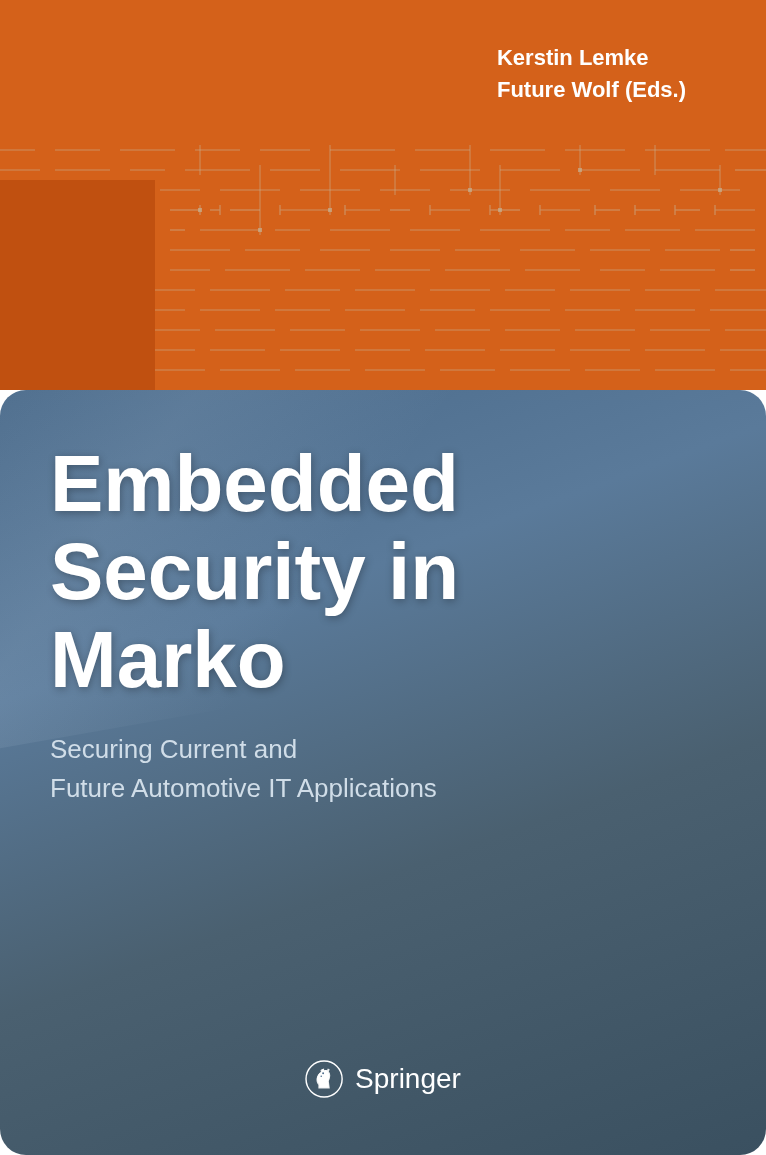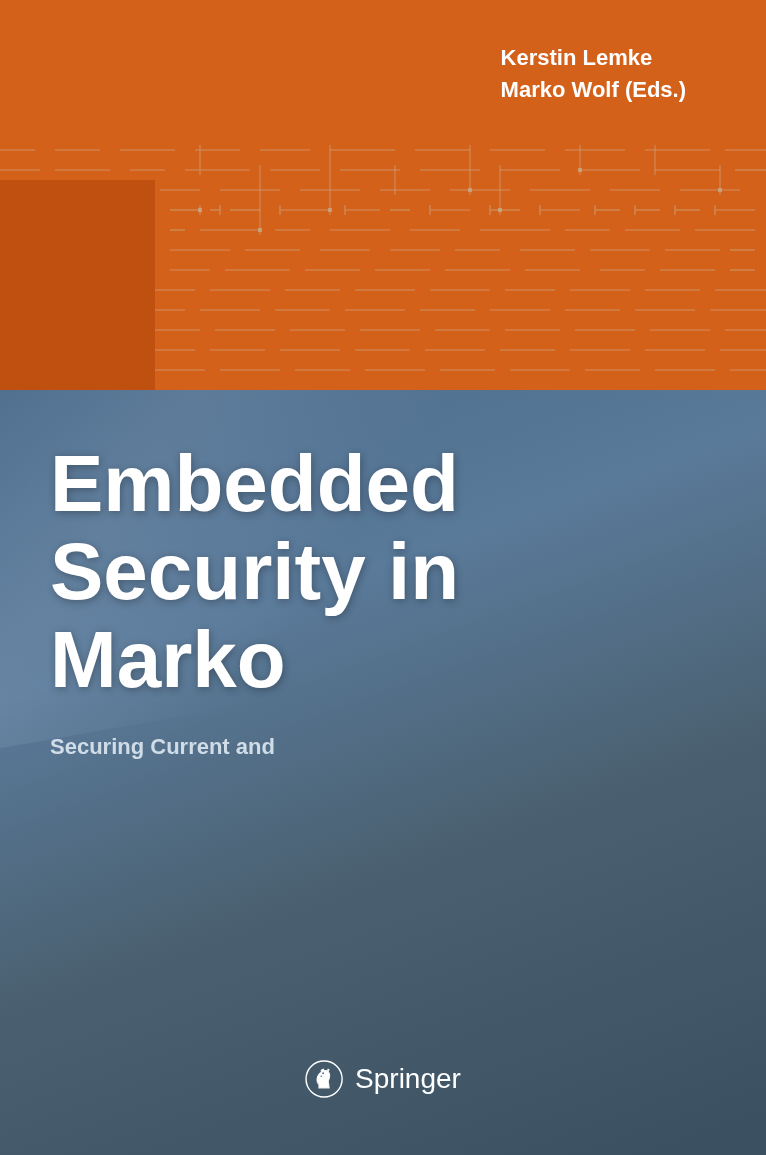--- a/index.html
+++ b/index.html
@@ -56,20 +56,21 @@
       color: #ffffff;
     }
 
     
     .bottom-section {
       background: linear-gradient(160deg, #4a6a8a 0%, #5a7a9a 30%, #4a6070 60%, #3a5060 100%);
       width: 100%;
       flex: 1;
       position: relative;
       overflow: hidden;
+      border-radius: 26px;
     }
 
     
     .light-sweep {
       position: absolute;
       top: -80px;
       left: -100px;
       width: 600px;
       height: 400px;
       background: linear-gradient(135deg, transparent 0%, rgba(180,200,220,0.15) 40%, transparent 70%);
@@ -89,25 +90,24 @@
       line-height: 1.1;
       z-index: 3;
       text-shadow: 1px 2px 8px rgba(0,0,0,0.3);
     }
 
     .subtitle {
       position: absolute;
       top: 340px;
       left: 50px;
       color: #d0dde8;
-      font-size: 22px;
+      font-size: 26px;
       font-family: Arial, Helvetica, sans-serif;
       line-height: 1.5;
       z-index: 3;
-      font-weight: bold;
     }
 
     
     .publisher-block {
       position: absolute;
       bottom: 55px;
       left: 50%;
       transform: translateX(-50%);
       display: flex;
       align-items: center;
@@ -319,37 +319,38 @@
         <rect x="468" y="188" width="4" height="4"></rect>
         <rect x="258" y="228" width="4" height="4"></rect>
         <rect x="498" y="208" width="4" height="4"></rect>
         <rect x="718" y="188" width="4" height="4"></rect>
         <rect x="578" y="168" width="4" height="4"></rect>
       </g>
     </svg>
 
     <div class="authors-block">
       <div class="author-name">Kerstin Lemke</div>
-      <div class="author-name">Marko Wolf (Eds.)</div>
+      <div class="author-name">Future Wolf (Eds.)</div>
     </div>
 
     <div class="orange-square"></div>
   </div>
 
   <div class="bottom-section">
 
     <div class="light-sweep"></div>
 
     <div class="main-title">
       <span>Embedded</span><br>
       <span>Security in Marko</span>
     </div>
 
     <div class="subtitle">
       <span>Securing Current and</span><br>
+      <span>Future Automotive IT Applications</span>
     </div>
 
     <div class="publisher-block">
 
       <svg class="chess-knight-icon" viewBox="0 0 40 44" xmlns="http://www.w3.org/2000/svg">
 
         <circle cx="20" cy="22" r="19" fill="none" stroke="white" stroke-width="1.5"></circle>
 
         <g fill="white">
 

